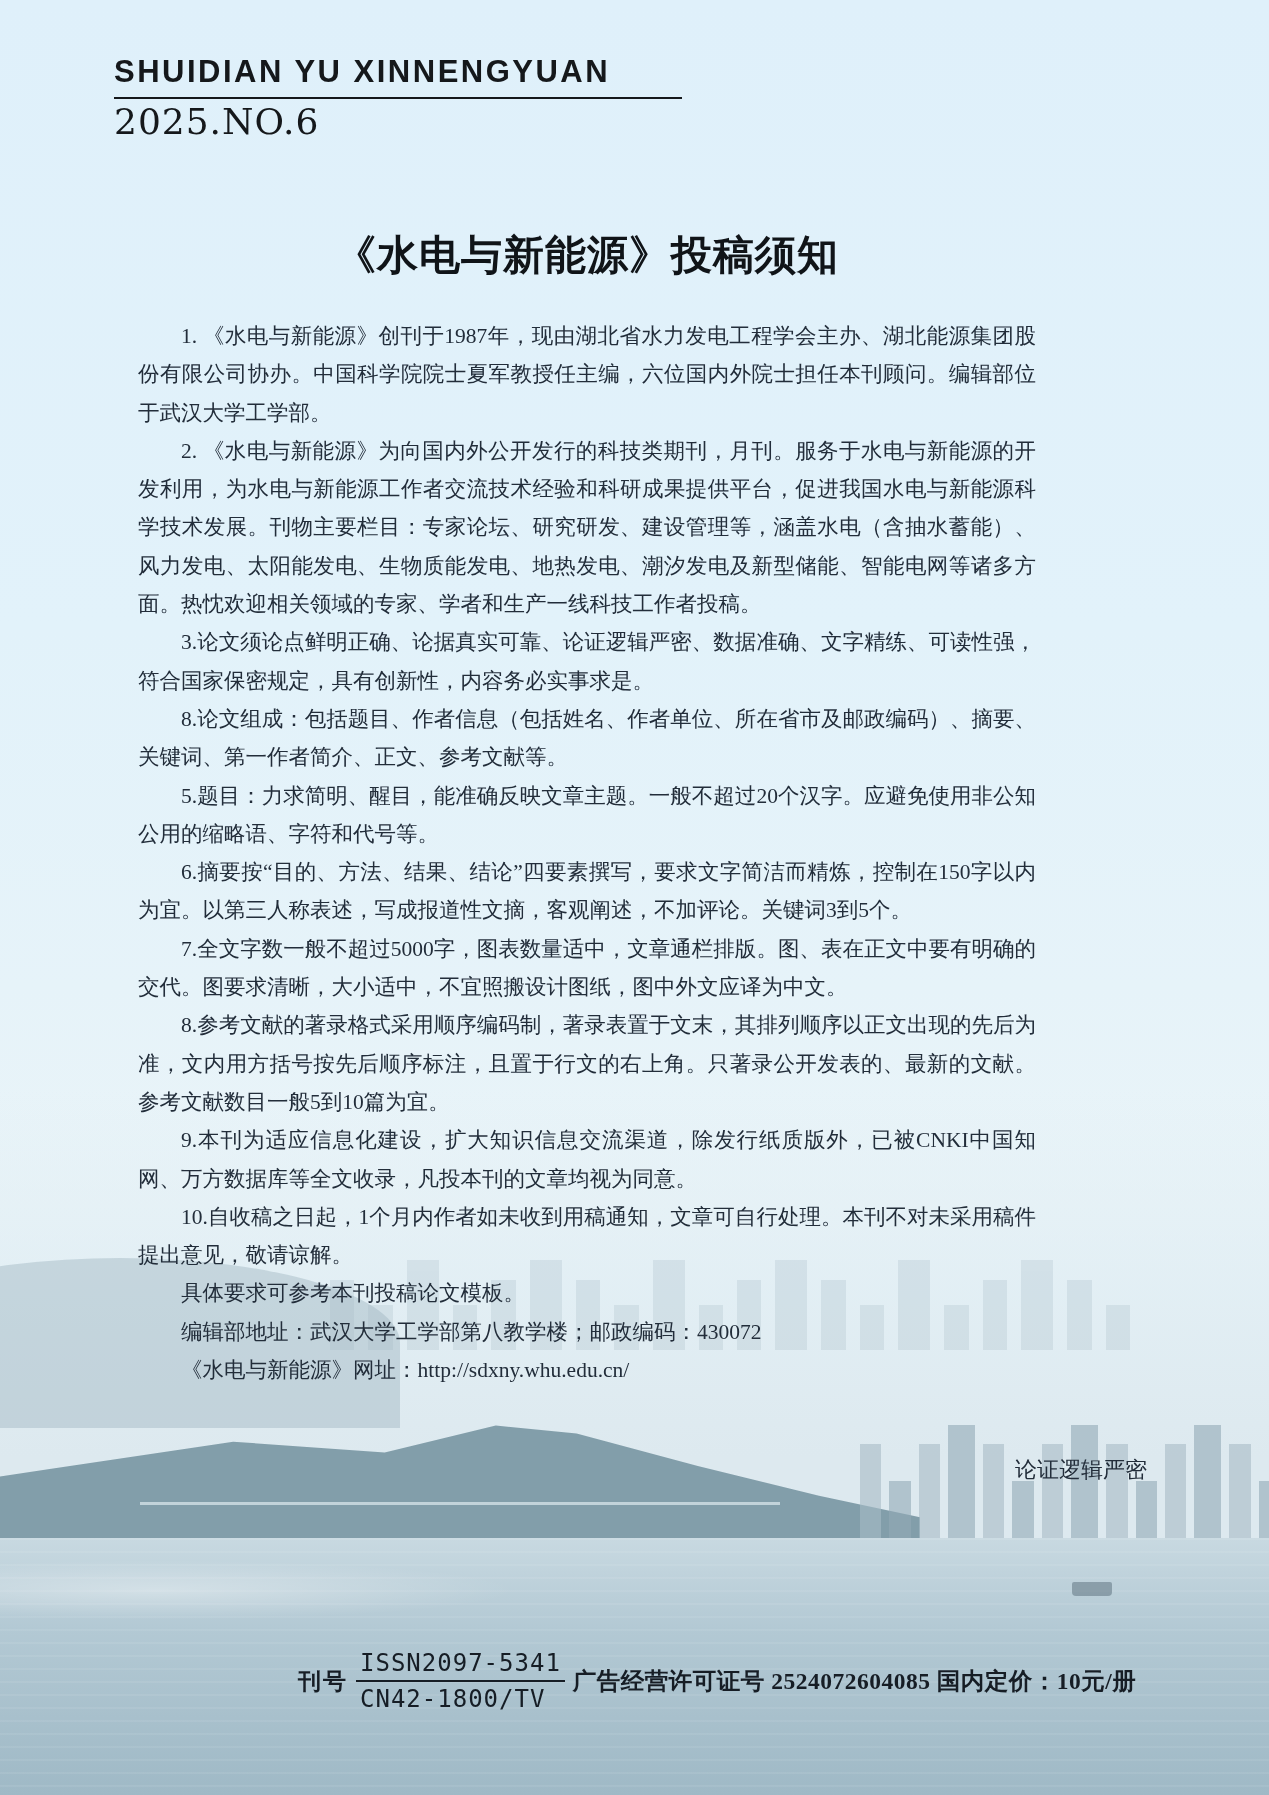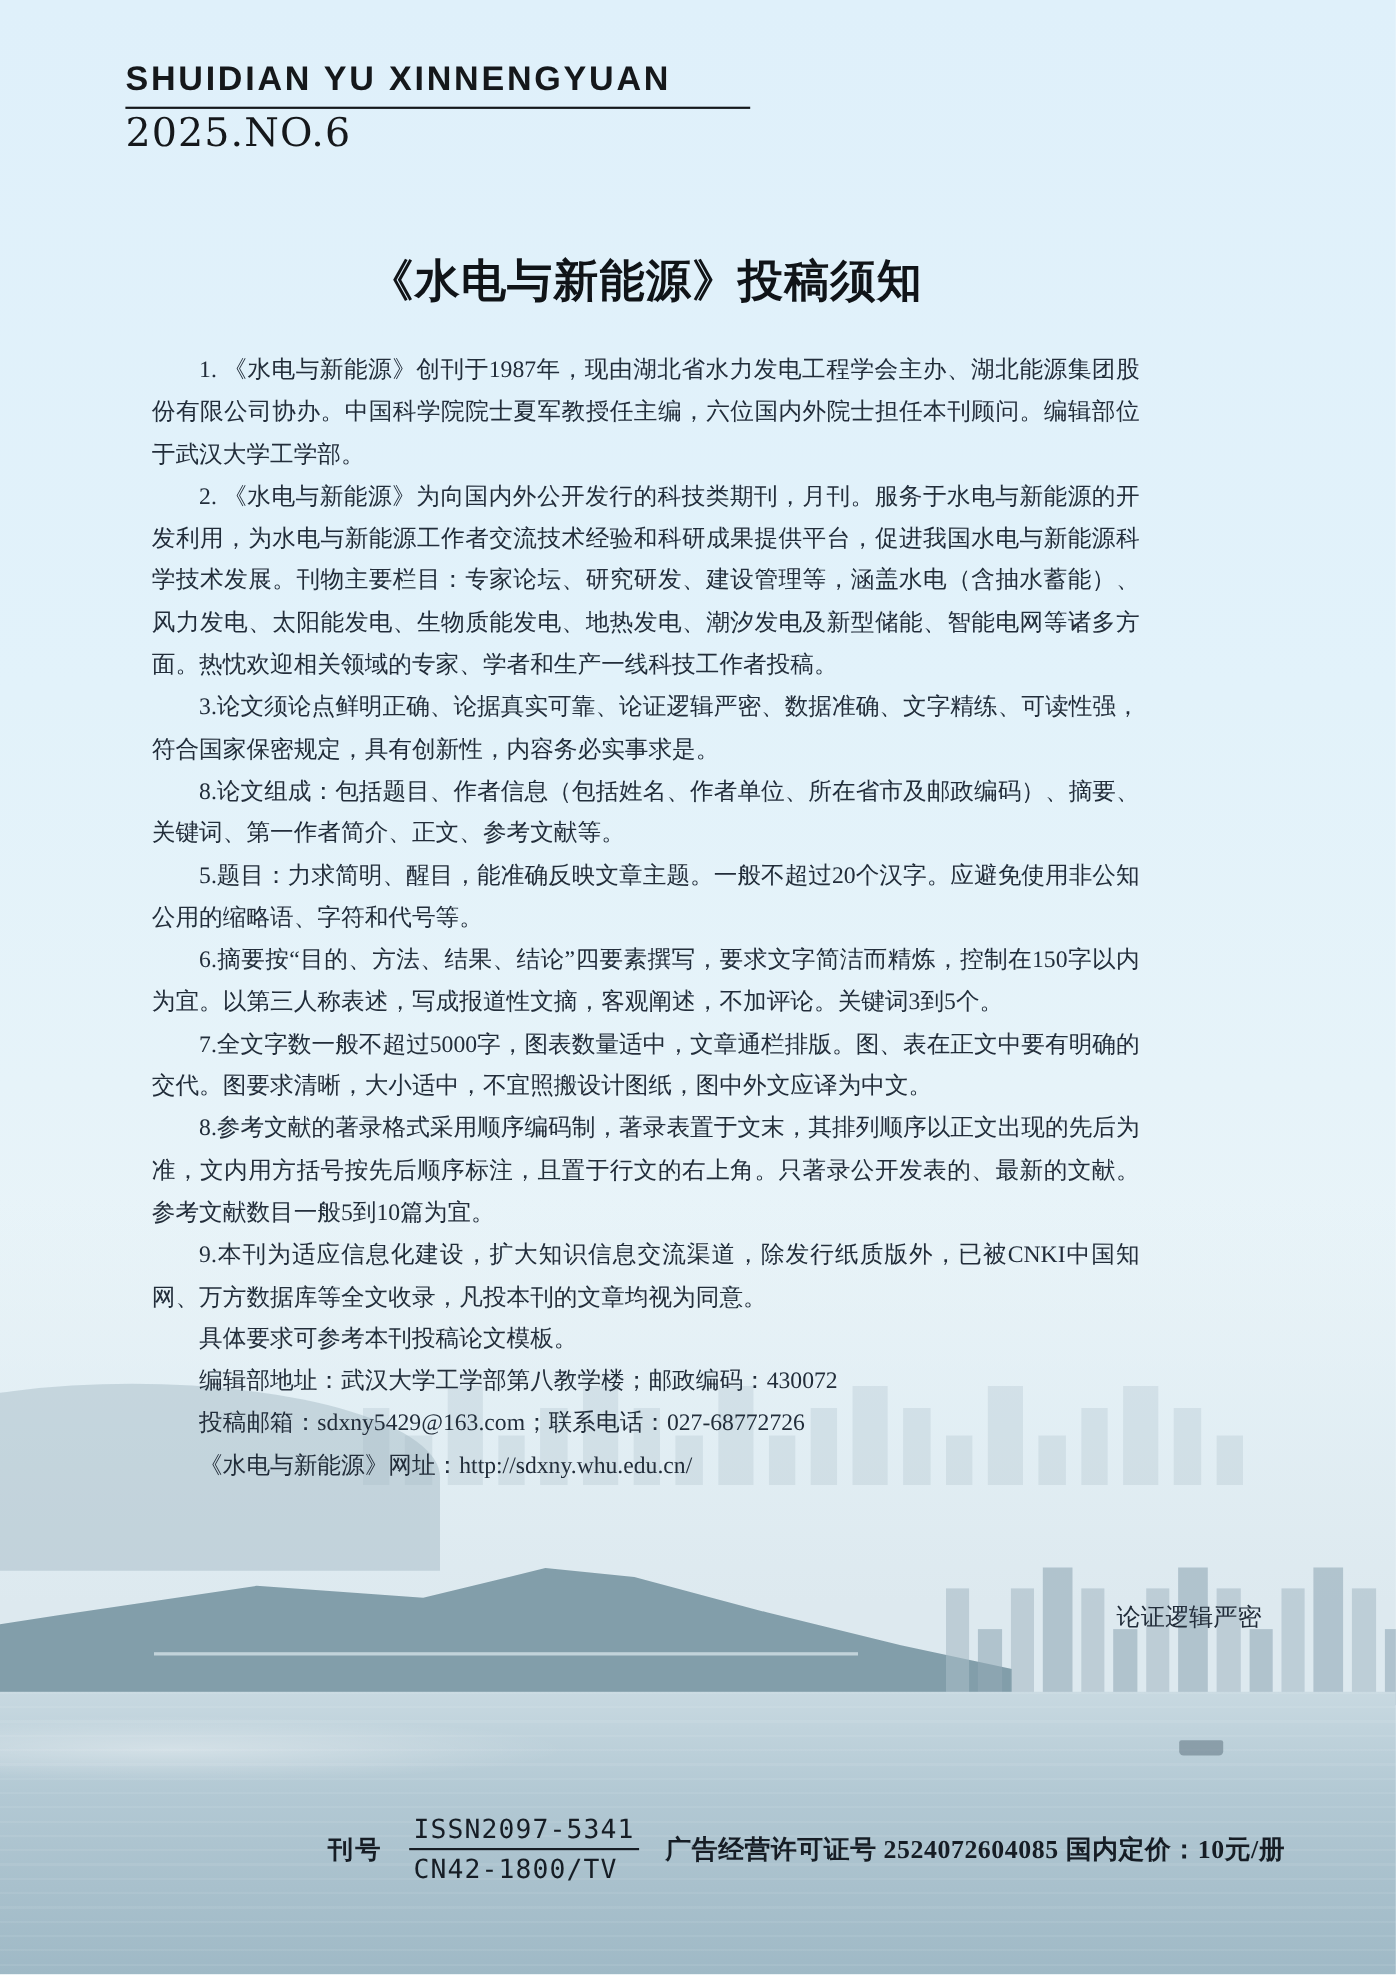--- a/index.html
+++ b/index.html
@@ -64,21 +64,21 @@
     position:absolute;left:138px;top:317px;width:898px;
     font-size:21.5px;line-height:38.3px;text-align:justify;color:#222d3a;
   }
   .body-text p{margin:0;text-indent:2em;}
   .signature{
     position:absolute;right:122px;top:1455px;
     font-size:22px;color:#222d3a;
   }
   .pub-bar{
     position:absolute;left:298px;top:1648px;
-    display:flex;align-items:center;gap:24px;color:#161d25;
+    display:flex;align-items:center;gap:8px;color:#161d25;
   }
   .pub-label{font-size:23px;font-weight:bold;letter-spacing:2px;}
   .issn-frac{
     display:inline-flex;flex-direction:column;
     font-family:"DejaVu Sans Mono","Liberation Mono",monospace;
     font-size:24px;line-height:1.25;letter-spacing:1px;
   }
   .issn-frac .top{border-bottom:2px solid #161d25;padding:0 4px 2px 4px;}
   .issn-frac .bottom{padding:2px 4px 0 4px;}
   .pub-license{font-size:23.5px;font-weight:bold;letter-spacing:.5px;white-space:nowrap;}
@@ -147,23 +147,23 @@
     <div class="body-text">
       <p>1. 《水电与新能源》创刊于1987年，现由湖北省水力发电工程学会主办、湖北能源集团股份有限公司协办。中国科学院院士夏军教授任主编，六位国内外院士担任本刊顾问。编辑部位于武汉大学工学部。</p>
       <p>2. 《水电与新能源》为向国内外公开发行的科技类期刊，月刊。服务于水电与新能源的开发利用，为水电与新能源工作者交流技术经验和科研成果提供平台，促进我国水电与新能源科学技术发展。刊物主要栏目：专家论坛、研究研发、建设管理等，涵盖水电（含抽水蓄能）、风力发电、太阳能发电、生物质能发电、地热发电、潮汐发电及新型储能、智能电网等诸多方面。热忱欢迎相关领域的专家、学者和生产一线科技工作者投稿。</p>
       <p>3.论文须论点鲜明正确、论据真实可靠、论证逻辑严密、数据准确、文字精练、可读性强，符合国家保密规定，具有创新性，内容务必实事求是。</p>
       <p>8.论文组成：包括题目、作者信息（包括姓名、作者单位、所在省市及邮政编码）、摘要、关键词、第一作者简介、正文、参考文献等。</p>
       <p>5.题目：力求简明、醒目，能准确反映文章主题。一般不超过20个汉字。应避免使用非公知公用的缩略语、字符和代号等。</p>
       <p>6.摘要按“目的、方法、结果、结论”四要素撰写，要求文字简洁而精炼，控制在150字以内为宜。以第三人称表述，写成报道性文摘，客观阐述，不加评论。关键词3到5个。</p>
       <p>7.全文字数一般不超过5000字，图表数量适中，文章通栏排版。图、表在正文中要有明确的交代。图要求清晰，大小适中，不宜照搬设计图纸，图中外文应译为中文。</p>
       <p>8.参考文献的著录格式采用顺序编码制，著录表置于文末，其排列顺序以正文出现的先后为准，文内用方括号按先后顺序标注，且置于行文的右上角。只著录公开发表的、最新的文献。参考文献数目一般5到10篇为宜。</p>
       <p>9.本刊为适应信息化建设，扩大知识信息交流渠道，除发行纸质版外，已被CNKI中国知网、万方数据库等全文收录，凡投本刊的文章均视为同意。</p>
+      <p>10.自收稿之日起，1个月内作者如未收到用稿通知，文章可自行处理。本刊不对未采用稿件提出意见，敬请谅解。</p>
       <p>具体要求可参考本刊投稿论文模板。</p>
       <p>编辑部地址：武汉大学工学部第八教学楼；邮政编码：430072</p>
-      <p>投稿邮箱：sdxny5429@163.com；联系电话：027-68772726</p>
       <p>《水电与新能源》网址：http://sdxny.whu.edu.cn/</p>
     </div>
 
     <div class="signature">论证逻辑严密</div>
 
     <div class="pub-bar">
       <span class="pub-label">刊号</span>
       <span class="issn-frac">
         <span class="top">ISSN2097-5341</span>
         <span class="bottom">CN42-1800/TV</span>

